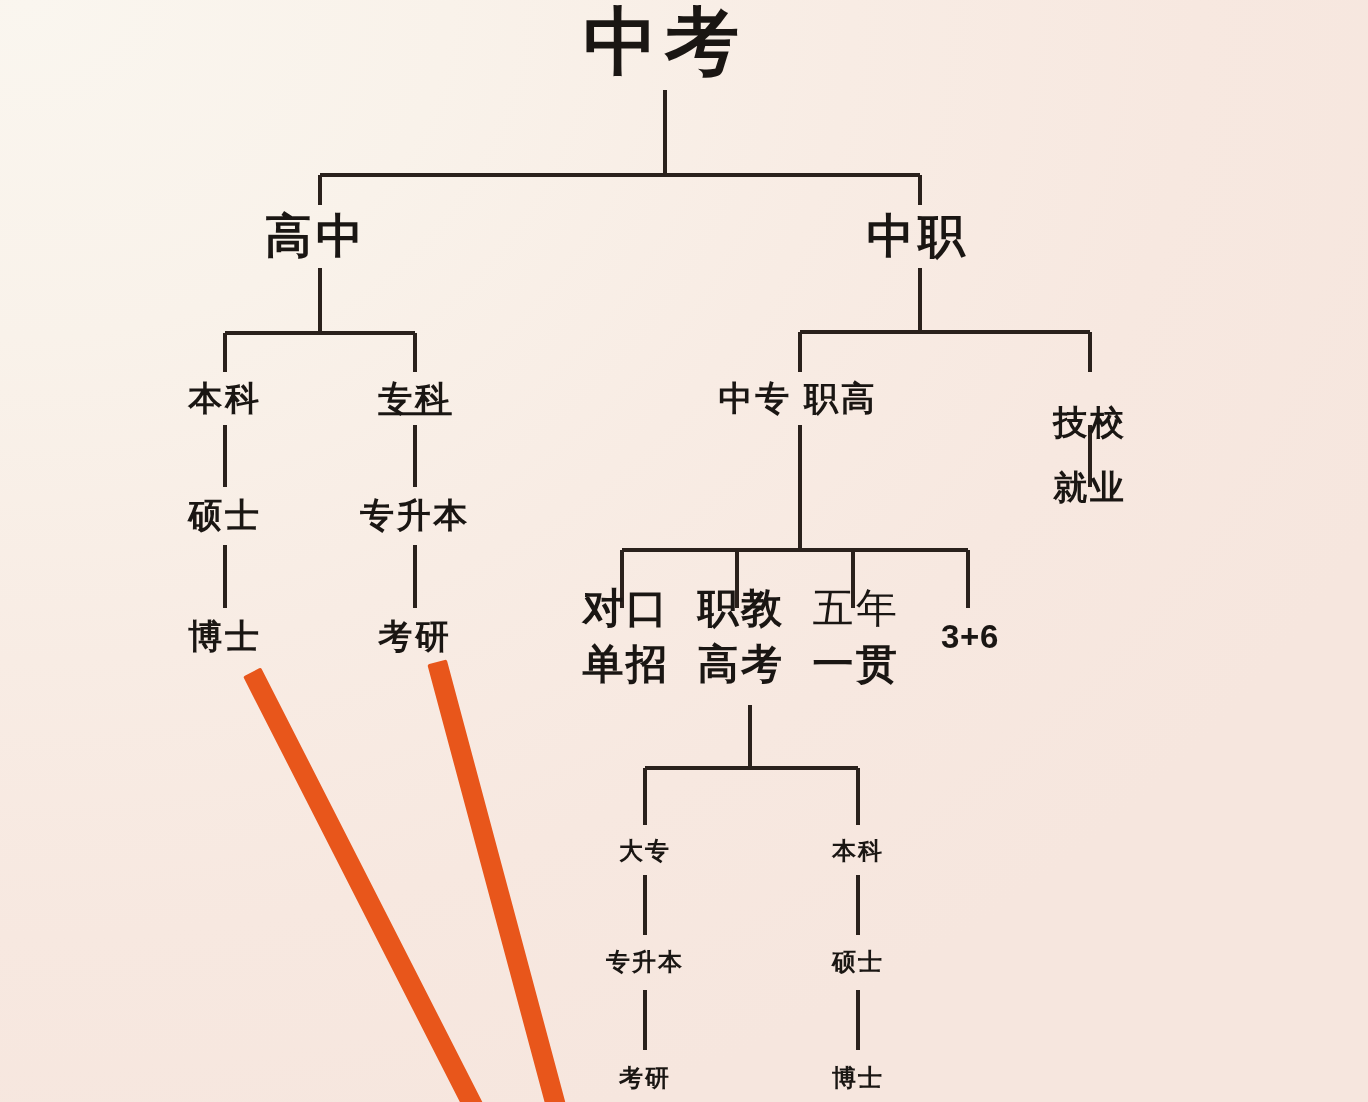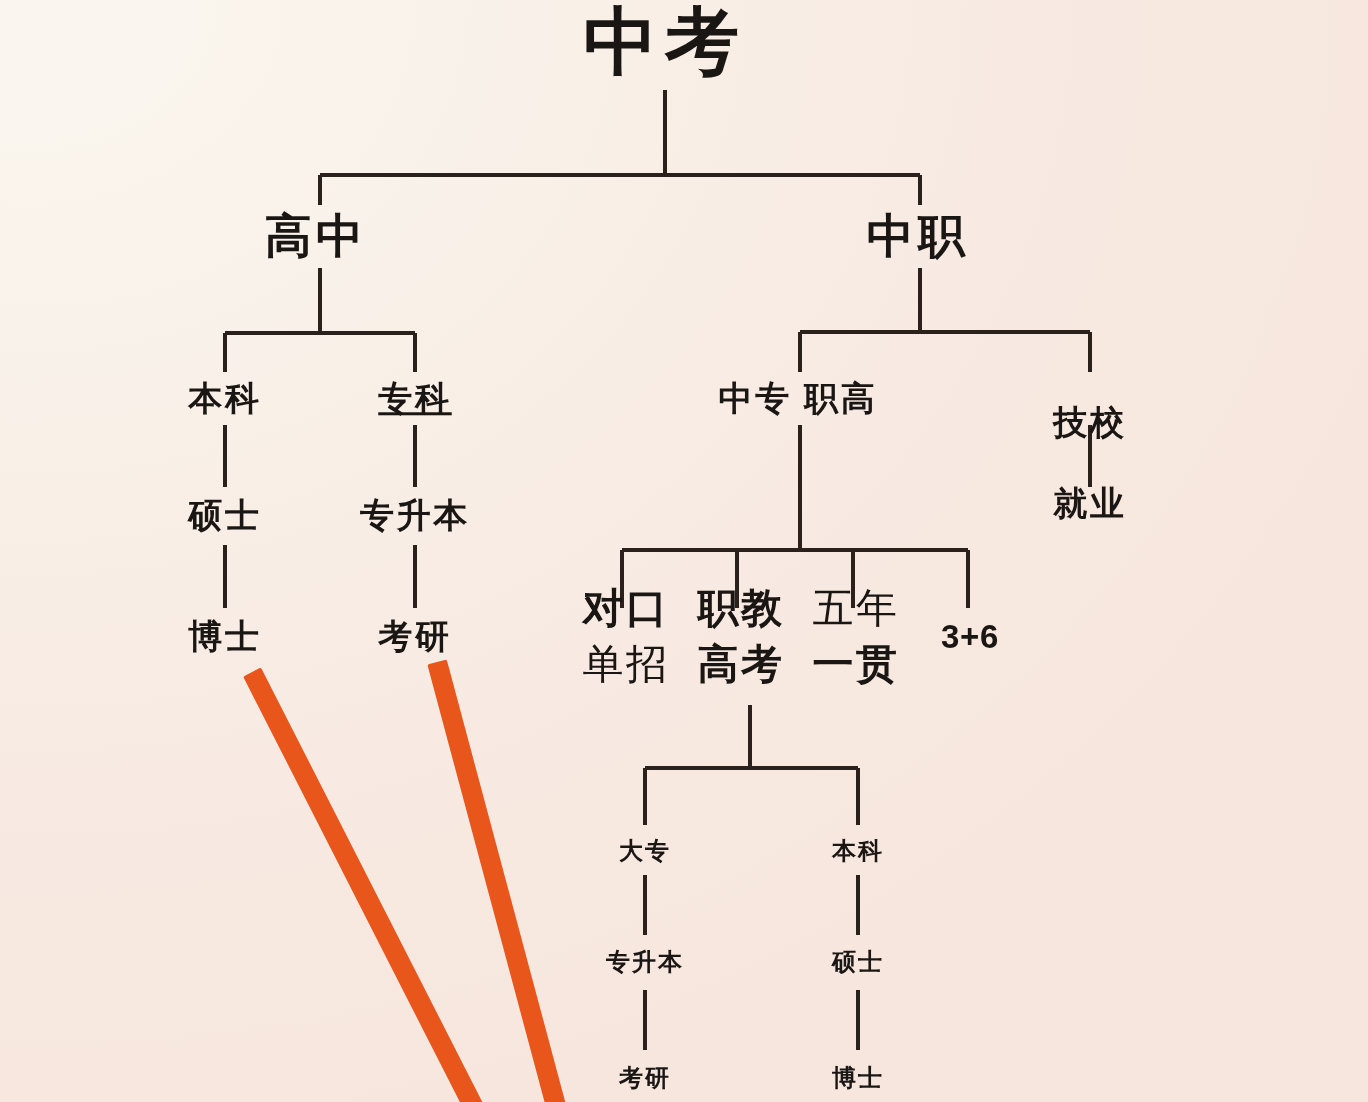--- a/index.html
+++ b/index.html
@@ -114,25 +114,25 @@
   <div class="node-label lbl-l3" style="left:415px; top:399px;text-decoration:underline;">专科</div>
 
   <div class="node-label lbl-l3" style="left:225px; top:516px;">硕士</div>
   <div class="node-label lbl-l3" style="left:415px; top:516px;">专升本</div>
 
   <div class="node-label lbl-l3" style="left:225px; top:637px;">博士</div>
   <div class="node-label lbl-l3" style="left:415px; top:637px;">考研</div>
 
   <div class="node-label lbl-l3" style="left:798px; top:399px;">中专 职高</div>
   <div class="node-label lbl-l3" style="left:1090px; top:399px;margin-top:24px;">技校</div>
-  <div class="node-label lbl-l3" style="left:1090px; top:504px;">就业</div>
+  <div class="node-label lbl-l3" style="left:1090px; top:488px;">就业</div>
 
   <div style="position:absolute; left:626px; top:637px; transform:translate(-50%,-50%); text-align:center;">
     <div class="lbl-two-line" style="color:#1a1613; font-weight:700; line-height:1.36;">对口</div>
-    <div class="lbl-two-line" style="color:#1a1613; font-weight:400; line-height:1.36;">单招</div>
+    <div class="lbl-two-line" style="color:#1a1613; font-weight:700; line-height:1.36;">单招</div>
   </div>
 
   <div style="position:absolute; left:741px; top:637px; transform:translate(-50%,-50%); text-align:center;">
     <div class="lbl-two-line" style="color:#1a1613; font-weight:700; line-height:1.36;">职教</div>
     <div class="lbl-two-line" style="color:#1a1613; font-weight:700; line-height:1.36;">高考</div>
   </div>
 
   <div style="position:absolute; left:856px; top:637px; transform:translate(-50%,-50%); text-align:center;">
     <div class="lbl-two-line" style="color:#1a1613; font-weight:400; line-height:1.36;text-align:center;">五年</div>
     <div class="lbl-two-line" style="color:#1a1613; font-weight:700; line-height:1.36;">一贯</div>

